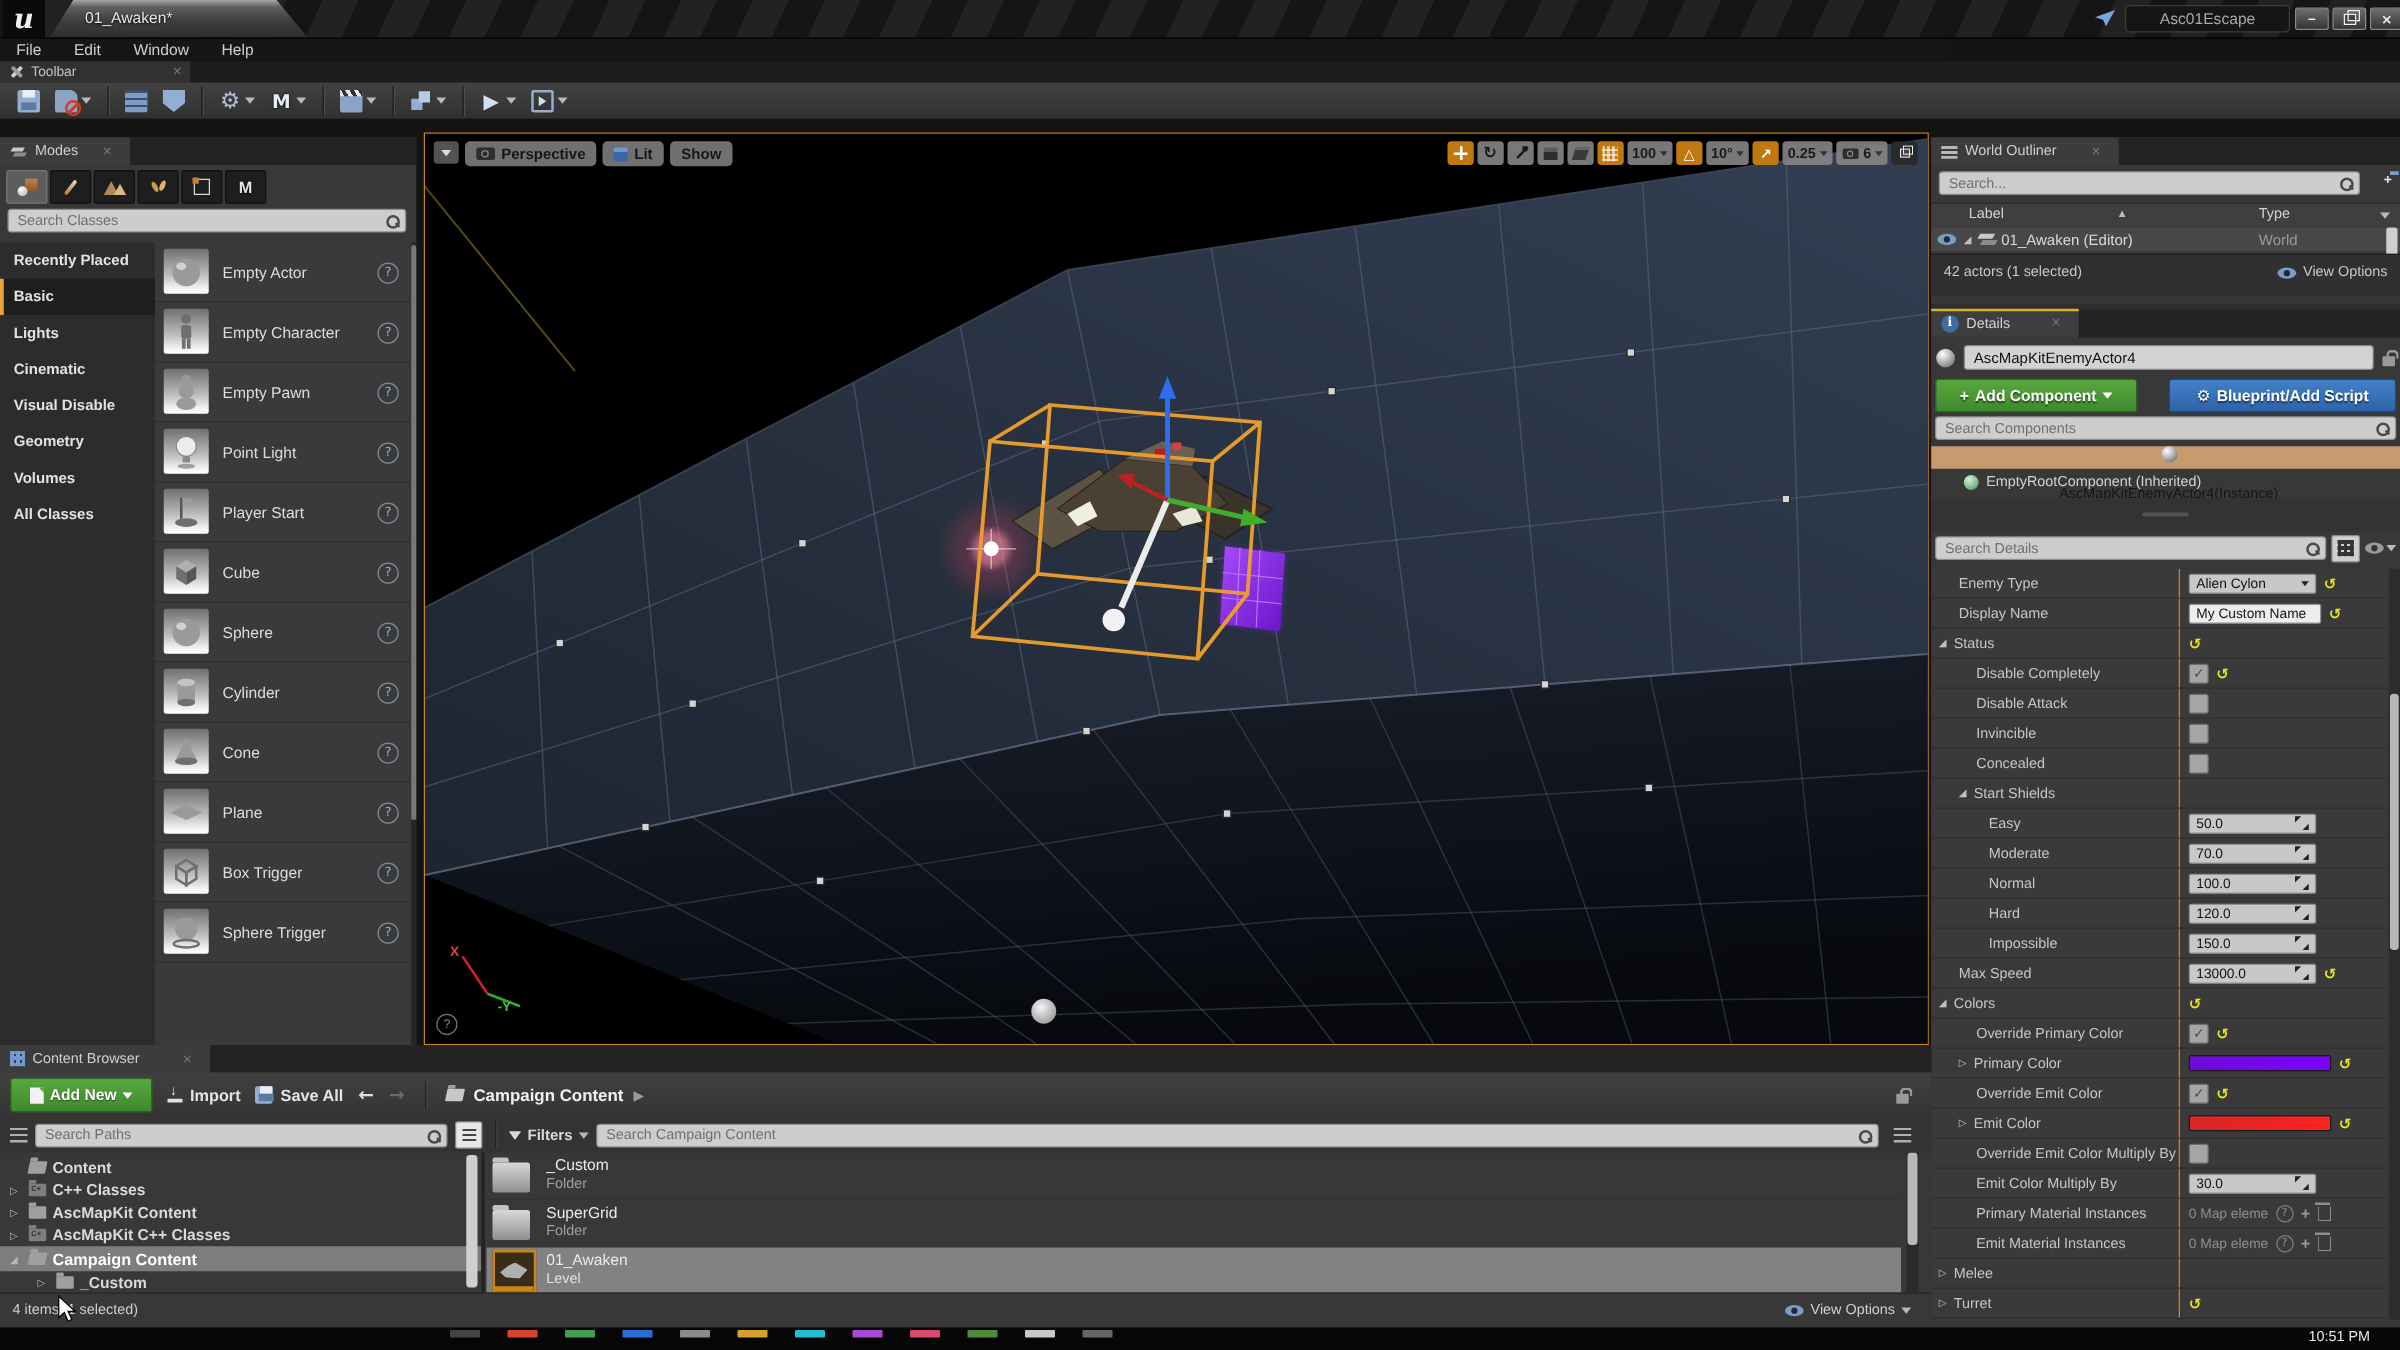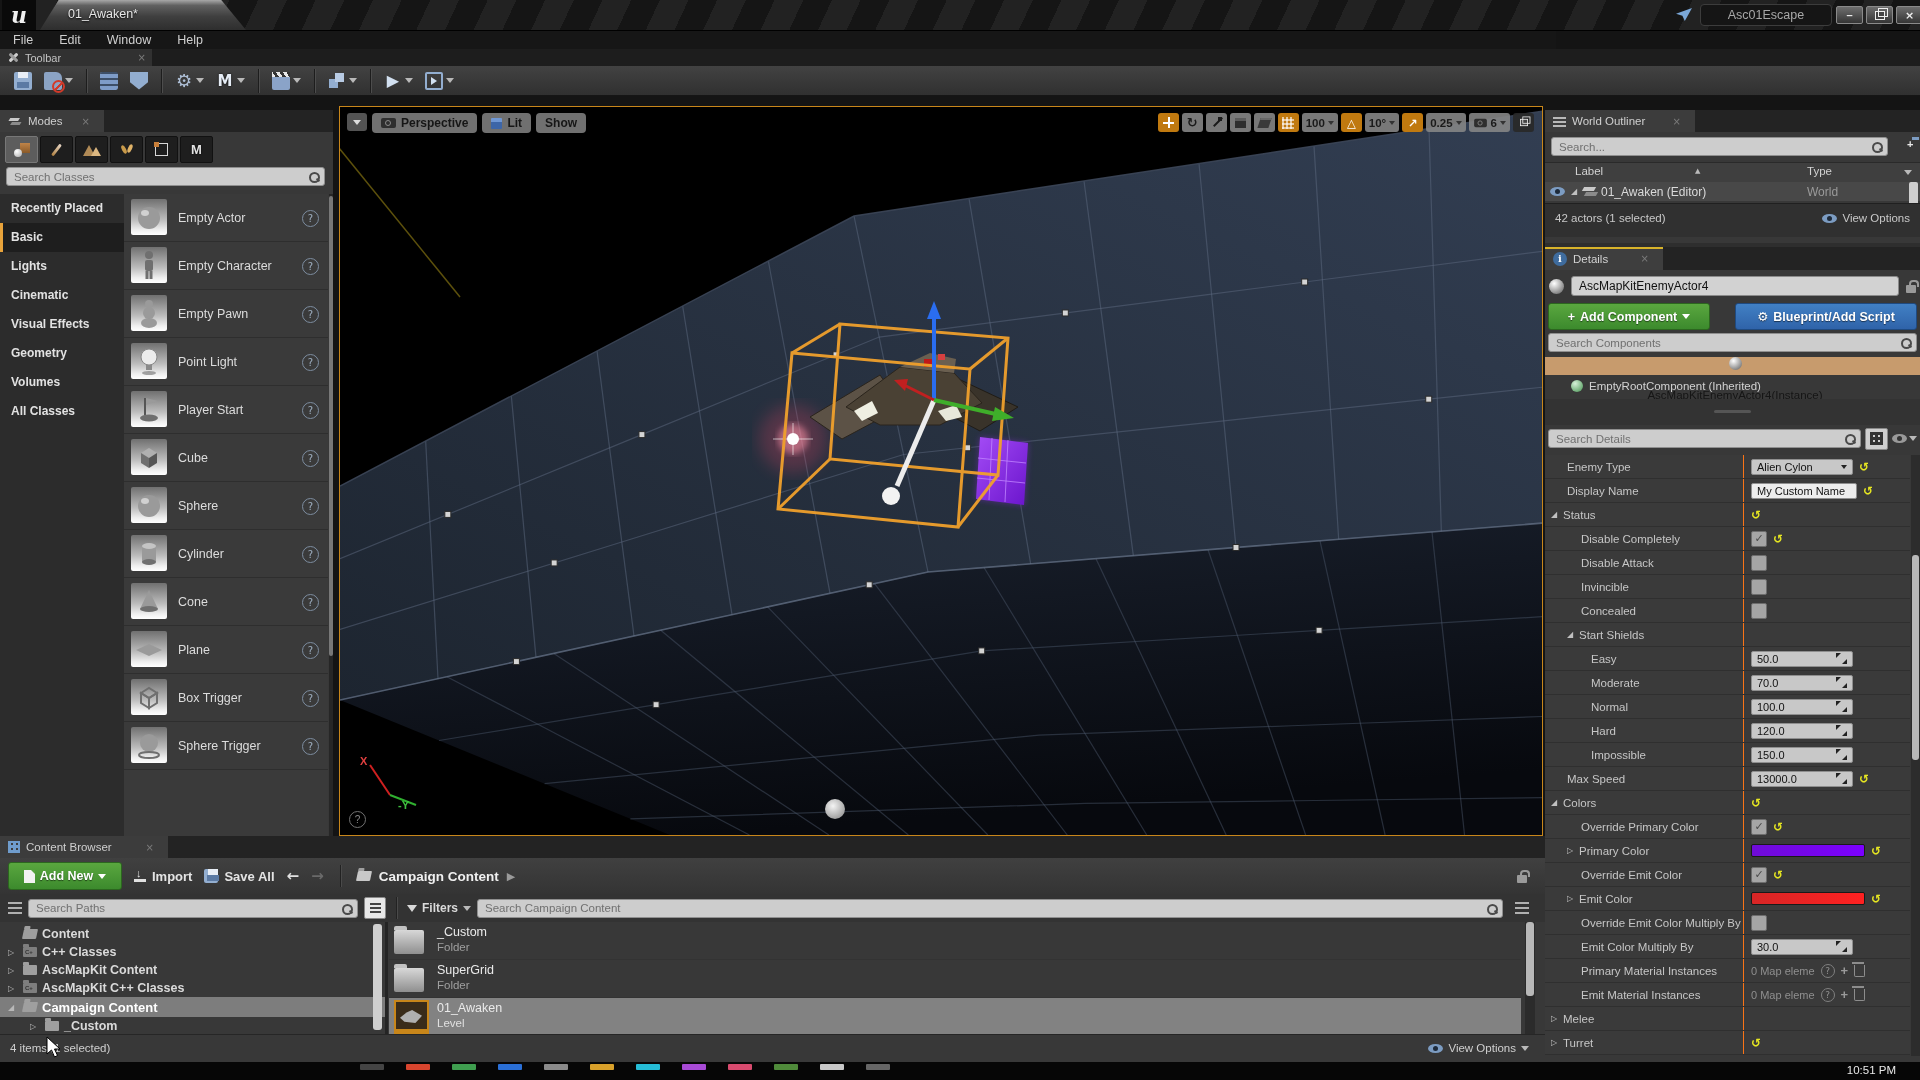--- a/index.html
+++ b/index.html
@@ -427,21 +427,21 @@
     <div class="search-row search-wrap">
       <input class="search" placeholder="Search Classes" style="">
       <span class="i-mag"></span>
     </div>
     <div class="mode-body">
       <div class="cats" id="mode-cats">
           <div class="cat-row">Recently Placed</div>
           <div class="cat-row sel">Basic</div>
           <div class="cat-row">Lights</div>
           <div class="cat-row">Cinematic</div>
-          <div class="cat-row">Visual Effects</div>
+          <div class="cat-row">Visual Disable</div>
           <div class="cat-row">Geometry</div>
           <div class="cat-row">Volumes</div>
           <div class="cat-row">All Classes</div>
         </div>
       <div class="place-items" id="place-items">
           <div class="pi-row">
             <div class="pi-thumb"><svg width="36" height="36" viewBox="0 0 36 36">
                 <circle cx="18" cy="19" r="11" fill="#9a9a9a"></circle>
                 <ellipse cx="14" cy="14" rx="4" ry="3" fill="#e8e8e8" opacity="0.7"></ellipse>
               </svg></div>

